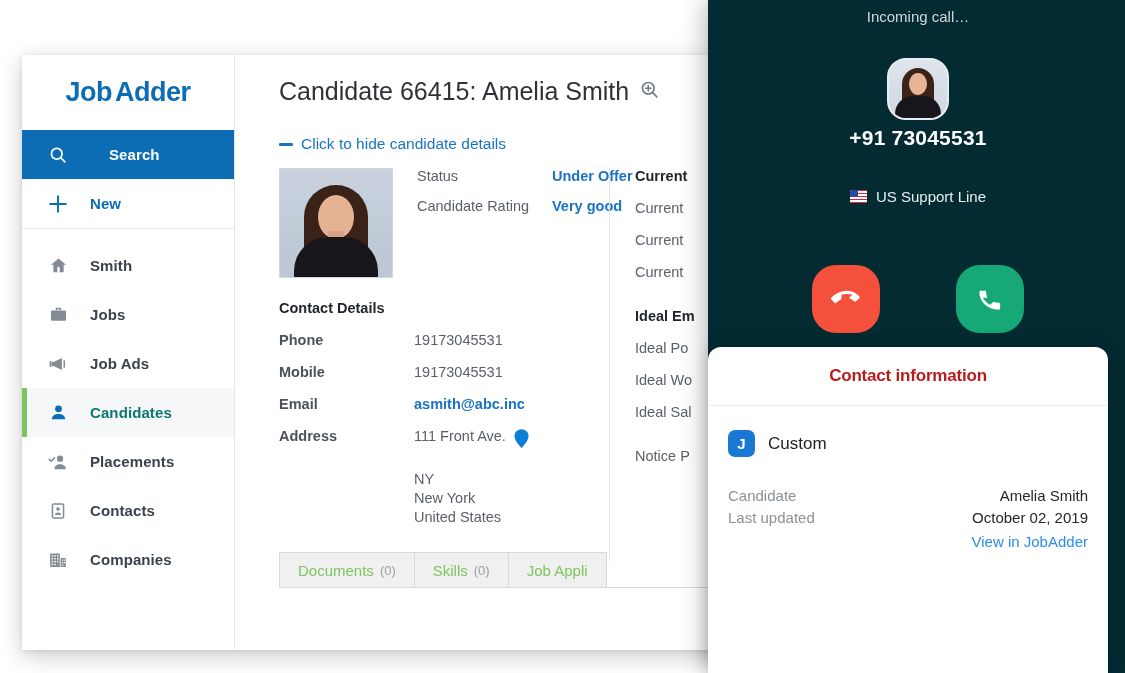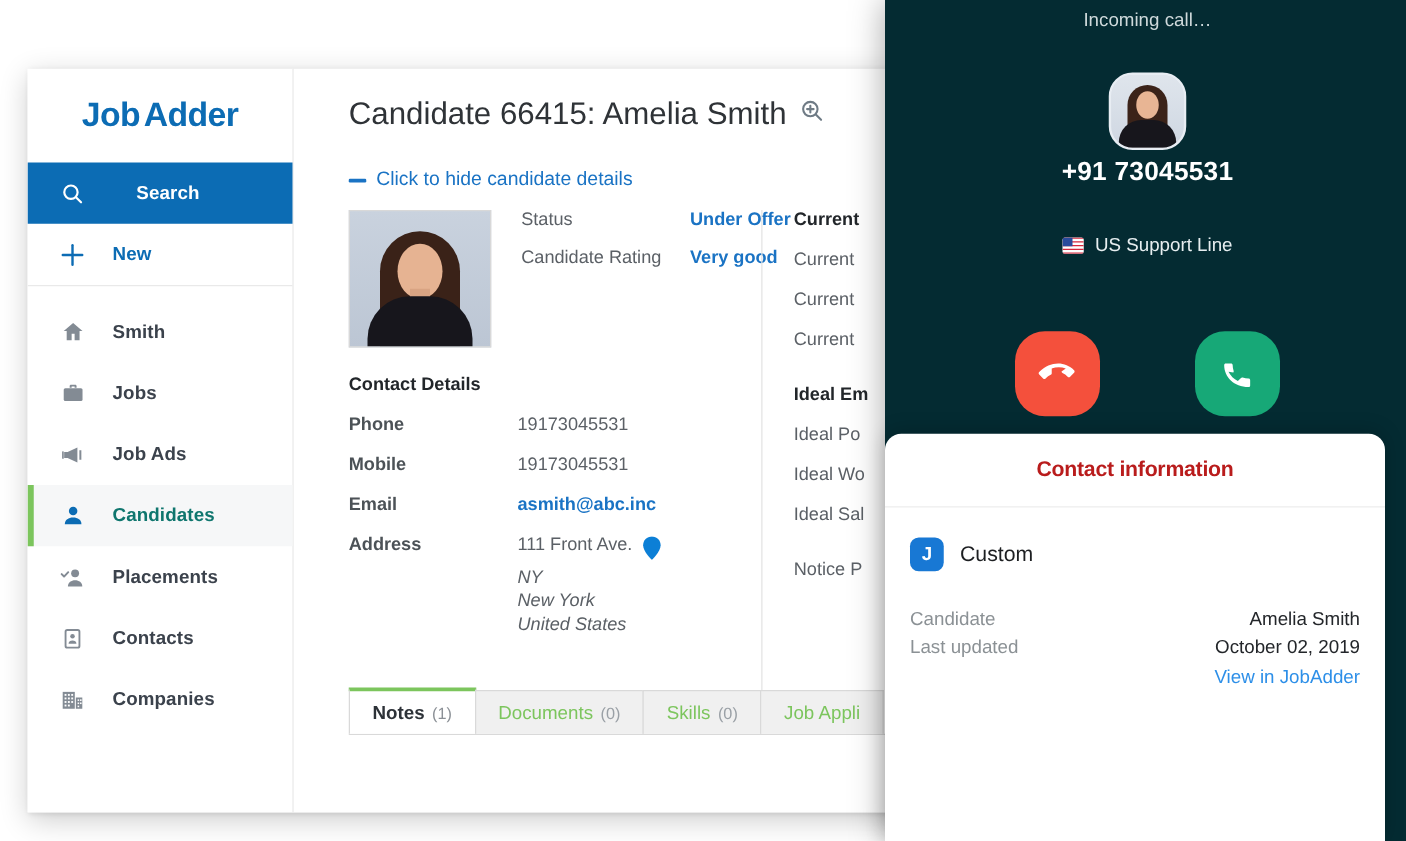--- a/index.html
+++ b/index.html
@@ -313,21 +313,21 @@
               <div class="addr-lines">
                 <div>111 Front Ave.</div>
               </div>
               <span class="pin">
                 <svg width="15" height="19" viewBox="0 0 24 30" fill="#0c7fd6">
                     <path d="M12 0C5.7 0 .8 4.9.8 11.2c0 8 11.2 18.8 11.2 18.8s11.2-10.8 11.2-18.8C23.2 4.9 18.3 0 12 0z"></path>
                     <circle cx="12" cy="11" r="4.2" fill="#ffffff" opacity=".0"></circle>
                   </svg>
               </span>
             </div>
-            <div class="addr-lines" style="margin-top:2px;font-style:italic;">
+            <div class="addr-lines" style="margin-top:20px;">
               <div>NY</div>
               <div>New York</div>
               <div>United States</div>
             </div>
           </div>
         </div>
       </div>
 
       <div style="position:absolute;left:374px;top:113px;width:1px;height:393px;background:#e4e4e4;"></div>
 
@@ -339,24 +339,20 @@
         <div class="gap"></div>
         <div class="r b">Ideal Em</div>
         <div class="r">Ideal Po</div>
         <div class="r">Ideal Wo</div>
         <div class="r">Ideal Sal</div>
         <div class="gap"></div>
         <div class="r">Notice P</div>
       </div>
 
       <div class="tabs">
-        <div class="tab active">
-          <span>Notes</span>
-          <span class="cnt">(1)</span>
-        </div>
         <div class="tab">
           <span>Documents</span>
           <span class="cnt">(0)</span>
         </div>
         <div class="tab">
           <span>Skills</span>
           <span class="cnt">(0)</span>
         </div>
         <div class="tab">
           <span>Job Appli</span>

